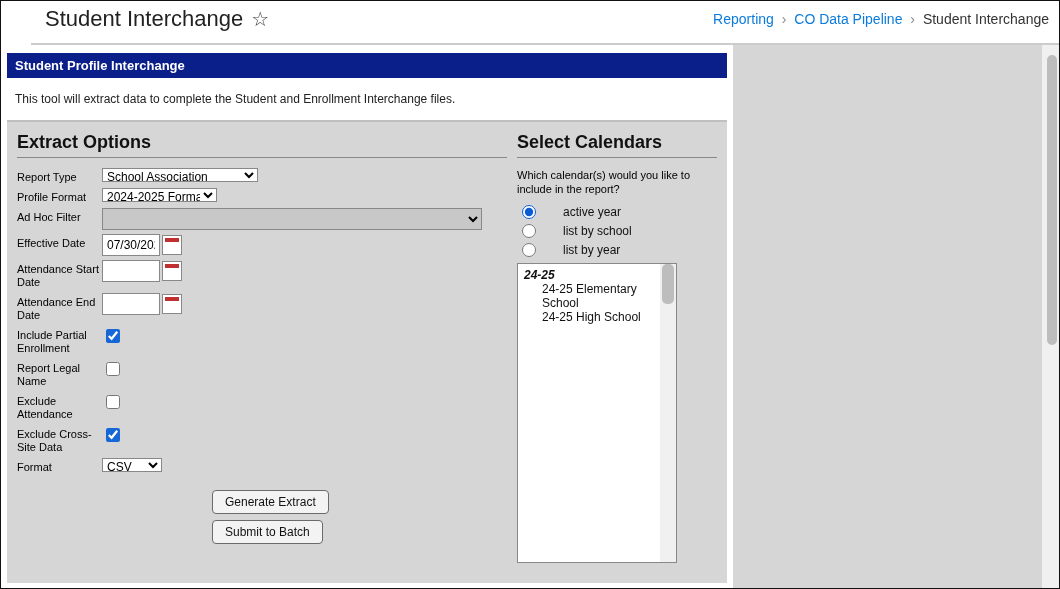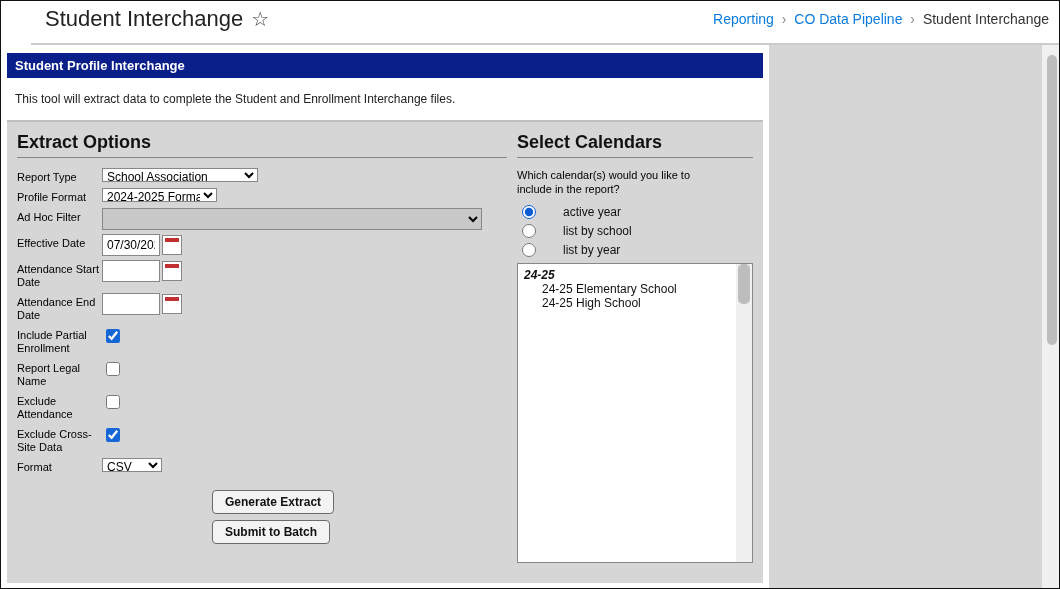--- a/index.html
+++ b/index.html
@@ -197,21 +197,20 @@
   }
   .btn {
     display:inline-block;
     font-size:12px;
     border:1px solid #6b6b6b;
     background:#f3f3f3;
     padding:4px 12px;
     border-radius:4px;
     cursor:pointer;
     color:#111;
-    font-weight:bold;
   }
   .btn-row {
     margin-left:195px;
     margin-top:16px;
   }
   
   .prompt {
     font-size:11px;
     color:#000;
     line-height:14px;
@@ -224,21 +223,21 @@
     gap:24px;
     font-size:12px;
     margin-bottom:2px;
   }
   input.radio {
     width:14px; height:14px;
     accent-color:#0b5bd3;
   }
   .cal-list {
     margin-top:6px;
-    width:236px;
+    width:160px;
     height:300px;
     border:1px solid #888;
     background:#fff;
     position:relative;
     overflow:hidden;
     font-size:12px;
   }
   .cal-list-inner {
     padding:4px 6px;
   }

